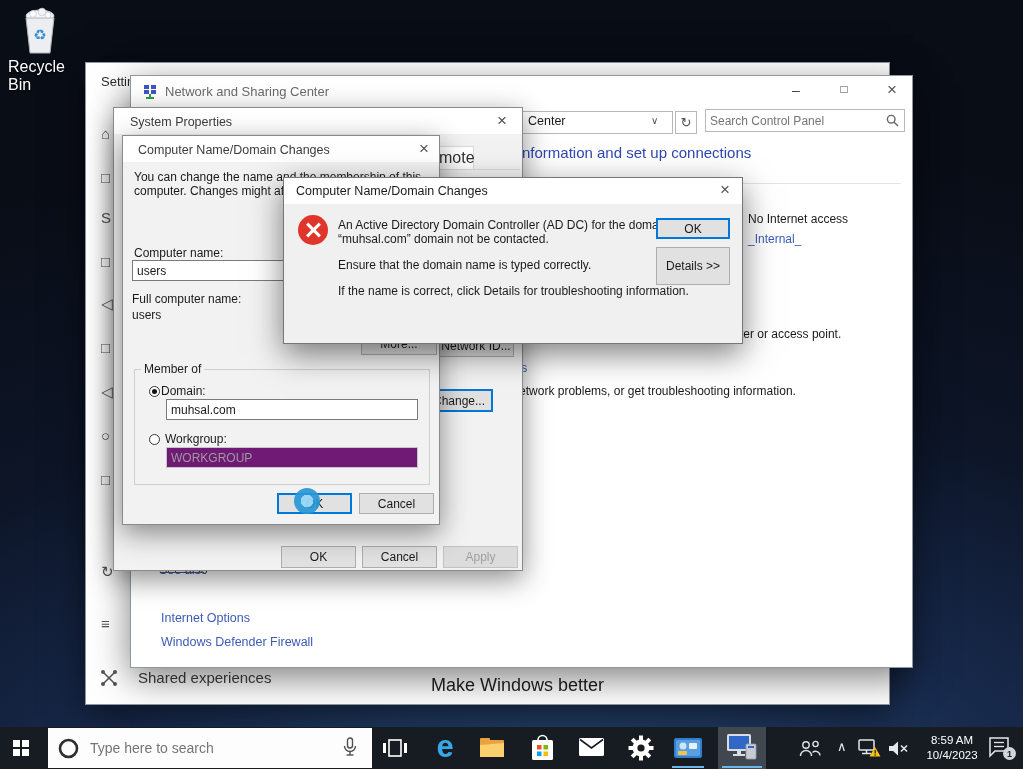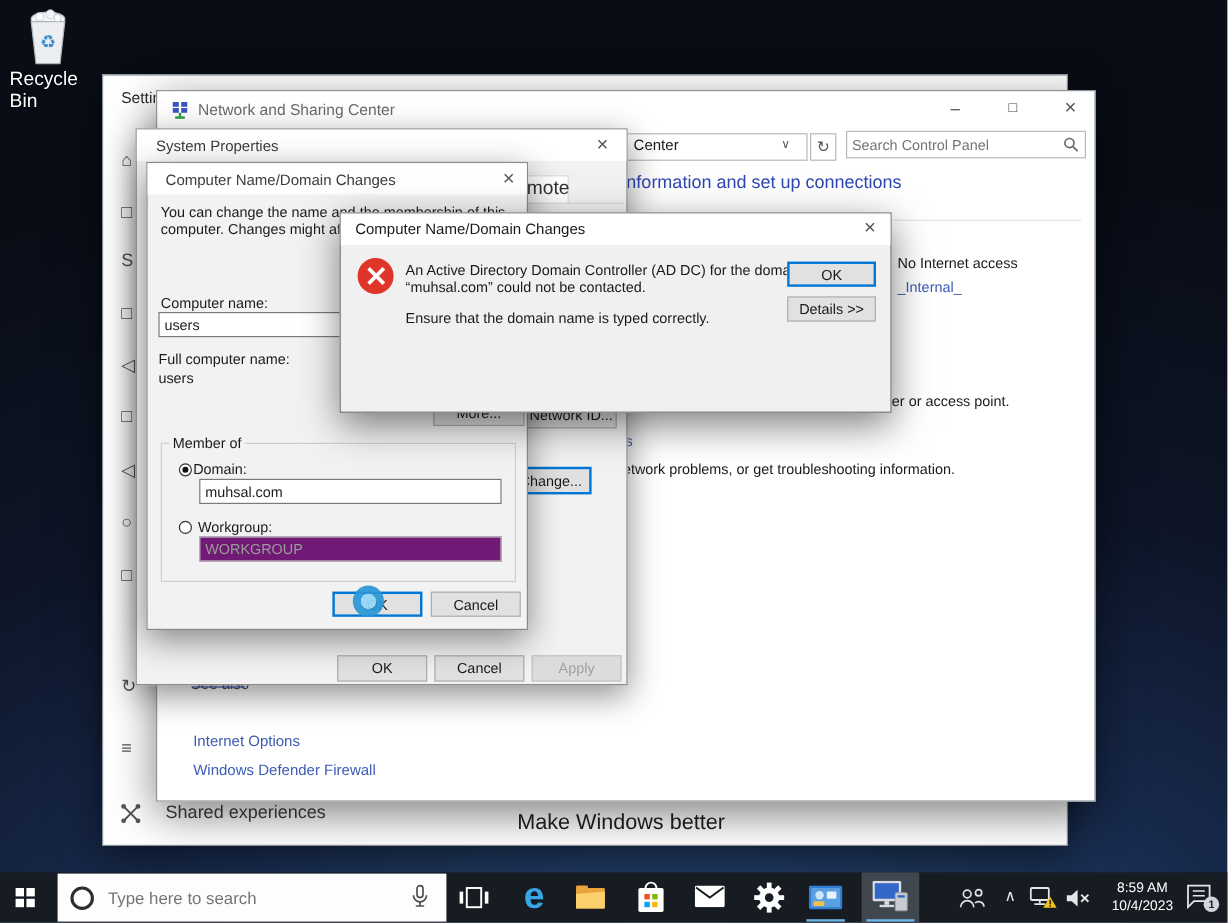--- a/index.html
+++ b/index.html
@@ -166,24 +166,25 @@
 
   <div class="abs" style="left:283px;top:177px;width:460px;height:167px;z-index:6;background:#f0f0f0;border:1px solid #767676;box-shadow:0 10px 30px rgba(0,0,0,.5);box-sizing:border-box;">
     <div class="abs" style="left:0;top:0;width:100%;height:26px;background:#fff;"></div>
     <div class="abs titlebar-text" style="left:12px;top:6px;color:#1a1a1a;white-space:nowrap;">Computer Name/Domain Changes</div>
     <div class="abs closex" style="left:436px;top:4px;">×</div>
     <div class="abs" style="left:14px;top:37px;width:30px;height:30px;border-radius:50%;background:#e0352b;">
       <div class="abs" style="left:14px;top:6px;width:3px;height:18px;background:#fff;transform:rotate(45deg);"></div>
       <div class="abs" style="left:14px;top:6px;width:3px;height:18px;background:#fff;transform:rotate(-45deg);"></div>
     </div>
     <div class="abs t12" style="left:54px;top:40px;white-space:nowrap;">An Active Directory Domain Controller (AD DC) for the domain</div>
-    <div class="abs t12" style="left:54px;top:54px;white-space:nowrap;">“muhsal.com” could not be contacted.</div>
+    <div class="abs t12" style="left:54px;top:54px;white-space:nowrap;">“muhsal.com” domain not be contacted.</div>
     <div class="abs t12" style="left:54px;top:80px;white-space:nowrap;">Ensure that the domain name is typed correctly.</div>
+    <div class="abs t12" style="left:54px;top:106px;white-space:nowrap;">If the name is correct, click Details for troubleshooting information.</div>
     <div class="abs gray-btn focus-btn" style="left:372px;top:40px;width:74px;height:21px;">OK</div>
-    <div class="abs gray-btn" style="left:372px;top:69px;width:74px;height:21px;">Details &gt;&gt;</div>
+    <div class="abs gray-btn" style="left:372px;top:69px;width:74px;height:38px;">Details &gt;&gt;</div>
   </div>
 
   <div class="abs taskbar" style="z-index:10;">
 
     <div class="abs" style="left:13px;top:13px;width:16px;height:16px;">
       <div class="abs" style="left:0;top:0;width:7px;height:7px;background:#fff;"></div>
       <div class="abs" style="left:9px;top:0;width:7px;height:7px;background:#fff;"></div>
       <div class="abs" style="left:0;top:9px;width:7px;height:7px;background:#fff;"></div>
       <div class="abs" style="left:9px;top:9px;width:7px;height:7px;background:#fff;"></div>
     </div>

